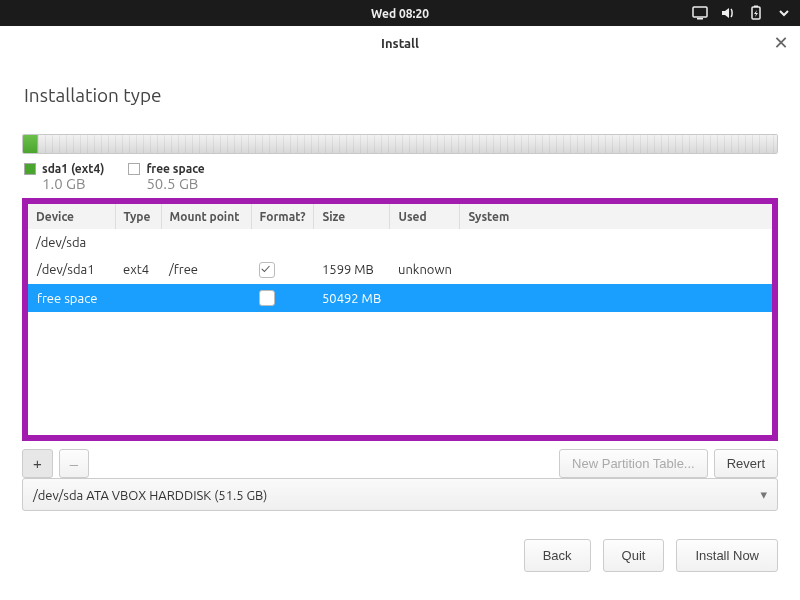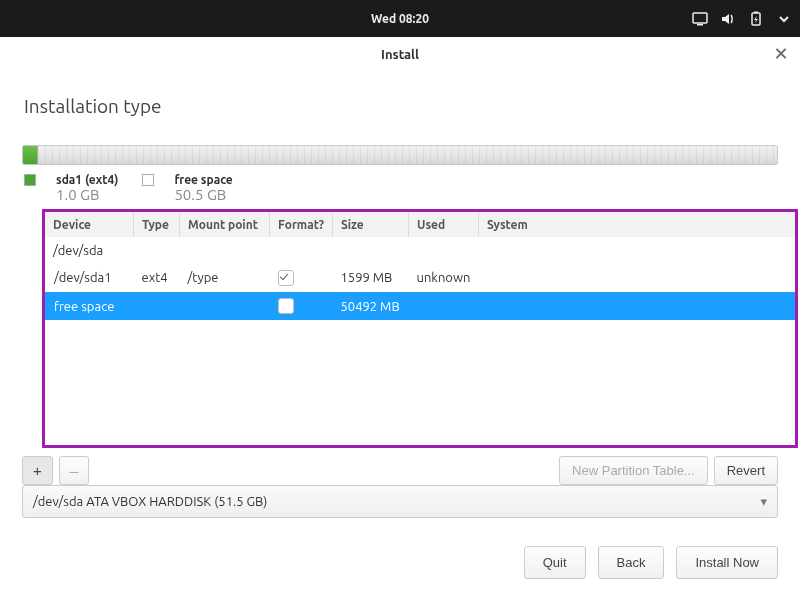--- a/index.html
+++ b/index.html
@@ -1,39 +1,39 @@
 <!DOCTYPE html>
 <html><head>
 <meta charset="utf-8">
 <style>
   * { box-sizing: border-box; margin: 0; padding: 0; }
   body { font-family: "Ubuntu", "Segoe UI", Arial, sans-serif; font-size: 13px; color: #333; background: #fff; width: 800px; height: 600px; overflow: hidden; }
-  .topbar { background:#1b1b1b; height:37px; display:flex; align-items:center; color:#eee; font-size:12px; padding:0 8px; }
+  .topbar { background:#1b1b1b; height:26px; display:flex; align-items:center; color:#eee; font-size:12px; padding:0 8px; }
   .tb-spacer { flex:1; }
   .tb-center { position:absolute; left:0; right:0; text-align:center; font-weight:600; pointer-events:none; }
   .tb-icons { display:flex; gap:12px; align-items:center; z-index:1; }
   .tb-ico { display:inline-flex; width:16px; height:16px; align-items:center; justify-content:center; }
   .tb-ico svg { width:16px; height:16px; fill:#eee; }
   .titlebar { background:#fff; height:34px; border-bottom:0; display:flex; align-items:center; justify-content:center; position:relative; }
   .titlebar .title { font-weight:600; font-size:13px; }
   .close-btn { position:absolute; right:8px; top:6px; width:22px; height:22px; border:none; background:none; font-size:18px; color:#666; cursor:pointer; }
   .content { padding: 0 22px; }
   h1.heading { font-size:19px; font-weight:400; color:#444; margin:24px 0 28px 2px; }
   .barwrap { border:1px solid #c9c9c9; border-radius:2px; height:20px; overflow:hidden; display:flex; background:#eee; }
   .bar-seg-used { background:linear-gradient(#6cc04a,#4aa52e); width:2.03%; border-right:1px solid #aaa; }
   .bar-seg-free { flex:1; background:repeating-linear-gradient(90deg,#e9e9e9 0 6px,#d9d9d9 6px 7px); background-color:#e4e4e4; background-image:linear-gradient(#f6f6f6,#d8d8d8);
       background-image: repeating-linear-gradient(90deg, rgba(0,0,0,0.06) 0 1px, transparent 1px 7px), linear-gradient(#f2f2f2,#d8d8d8); }
   .legend { display:flex; gap:24px; margin:8px 0 6px 2px; align-items:flex-start; }
-  .leg-item { display:flex; gap:20px; }
+  .leg-item { display:flex; gap:6px; }
   .sw { width:12px; height:12px; border:1px solid #aaa; margin-top:1px; }
   .sw.green { background:#4aa52e; }
   .sw.empty { background:#fff; }
   .leg-txt .l1 { font-weight:600; font-size:12px; }
   .leg-txt .l2 { font-size:15px; color:#888; }
-  table.parts { width:100%; border-collapse:collapse; margin-top:4px; border:3px solid #a21caf;margin-left:20px; }
+  table.parts { width:100%; border-collapse:collapse; margin-top:4px; border:6px solid #a21caf; }
   table.parts th { text-align:left; font-weight:600; font-size:12px; color:#555; background:#f3f3f3; border-right:1px solid #ddd; padding:6px 8px; }
   table.parts td { padding:6px 8px; font-size:13px; }
   tr.selected td { background:#1a9fff; color:#fff; }
   tr.parent td { }
   tr.child td:first-child { padding-left:9px; }
   .chk { display:inline-block; width:16px; height:16px; border:1px solid #bbb; border-radius:3px; background:#fff; vertical-align:middle; position:relative; }
   tr.child .chk.checked { background:#fff; }
   .chk.checked::after { content:"✓"; position:absolute; left:1px; top:-2px; font-size:13px; color:#555; }
   .table-body-spacer { height:126px; }
   .btnrow { display:flex; align-items:center; gap:6px; margin-top:8px; }
@@ -125,21 +125,21 @@
       <th>System</th>
     </tr>
       </thead>
     <tbody>
       <tr class="parent">
         <td colspan="7">/dev/sda</td>
       </tr>
       <tr class="child">
         <td>/dev/sda1</td>
         <td>ext4</td>
-        <td>/type</td>
+        <td>/free</td>
         <td><span class="chk checked"></span></td>
         <td>1599 MB</td>
         <td>unknown</td>
         <td></td>
       </tr>
       <tr class="child selected">
         <td>free space</td>
         <td></td>
         <td></td>
         <td><span class="chk"></span></td>
@@ -160,17 +160,17 @@
     <button class="btn disabled">New Partition Table...</button>
     <button class="btn">Revert</button>
   </div>
 
   <div class="combo">
     <span>/dev/sda   ATA VBOX HARDDISK (51.5 GB)</span>
     <span class="arrow">▾</span>
   </div>
 
   <div class="bottom-actions">
+    <button class="btn">Back</button>
     <button class="btn">Quit</button>
-    <button class="btn">Back</button>
     <button class="btn">Install Now</button>
   </div>
 </div>
 
 </body></html>

